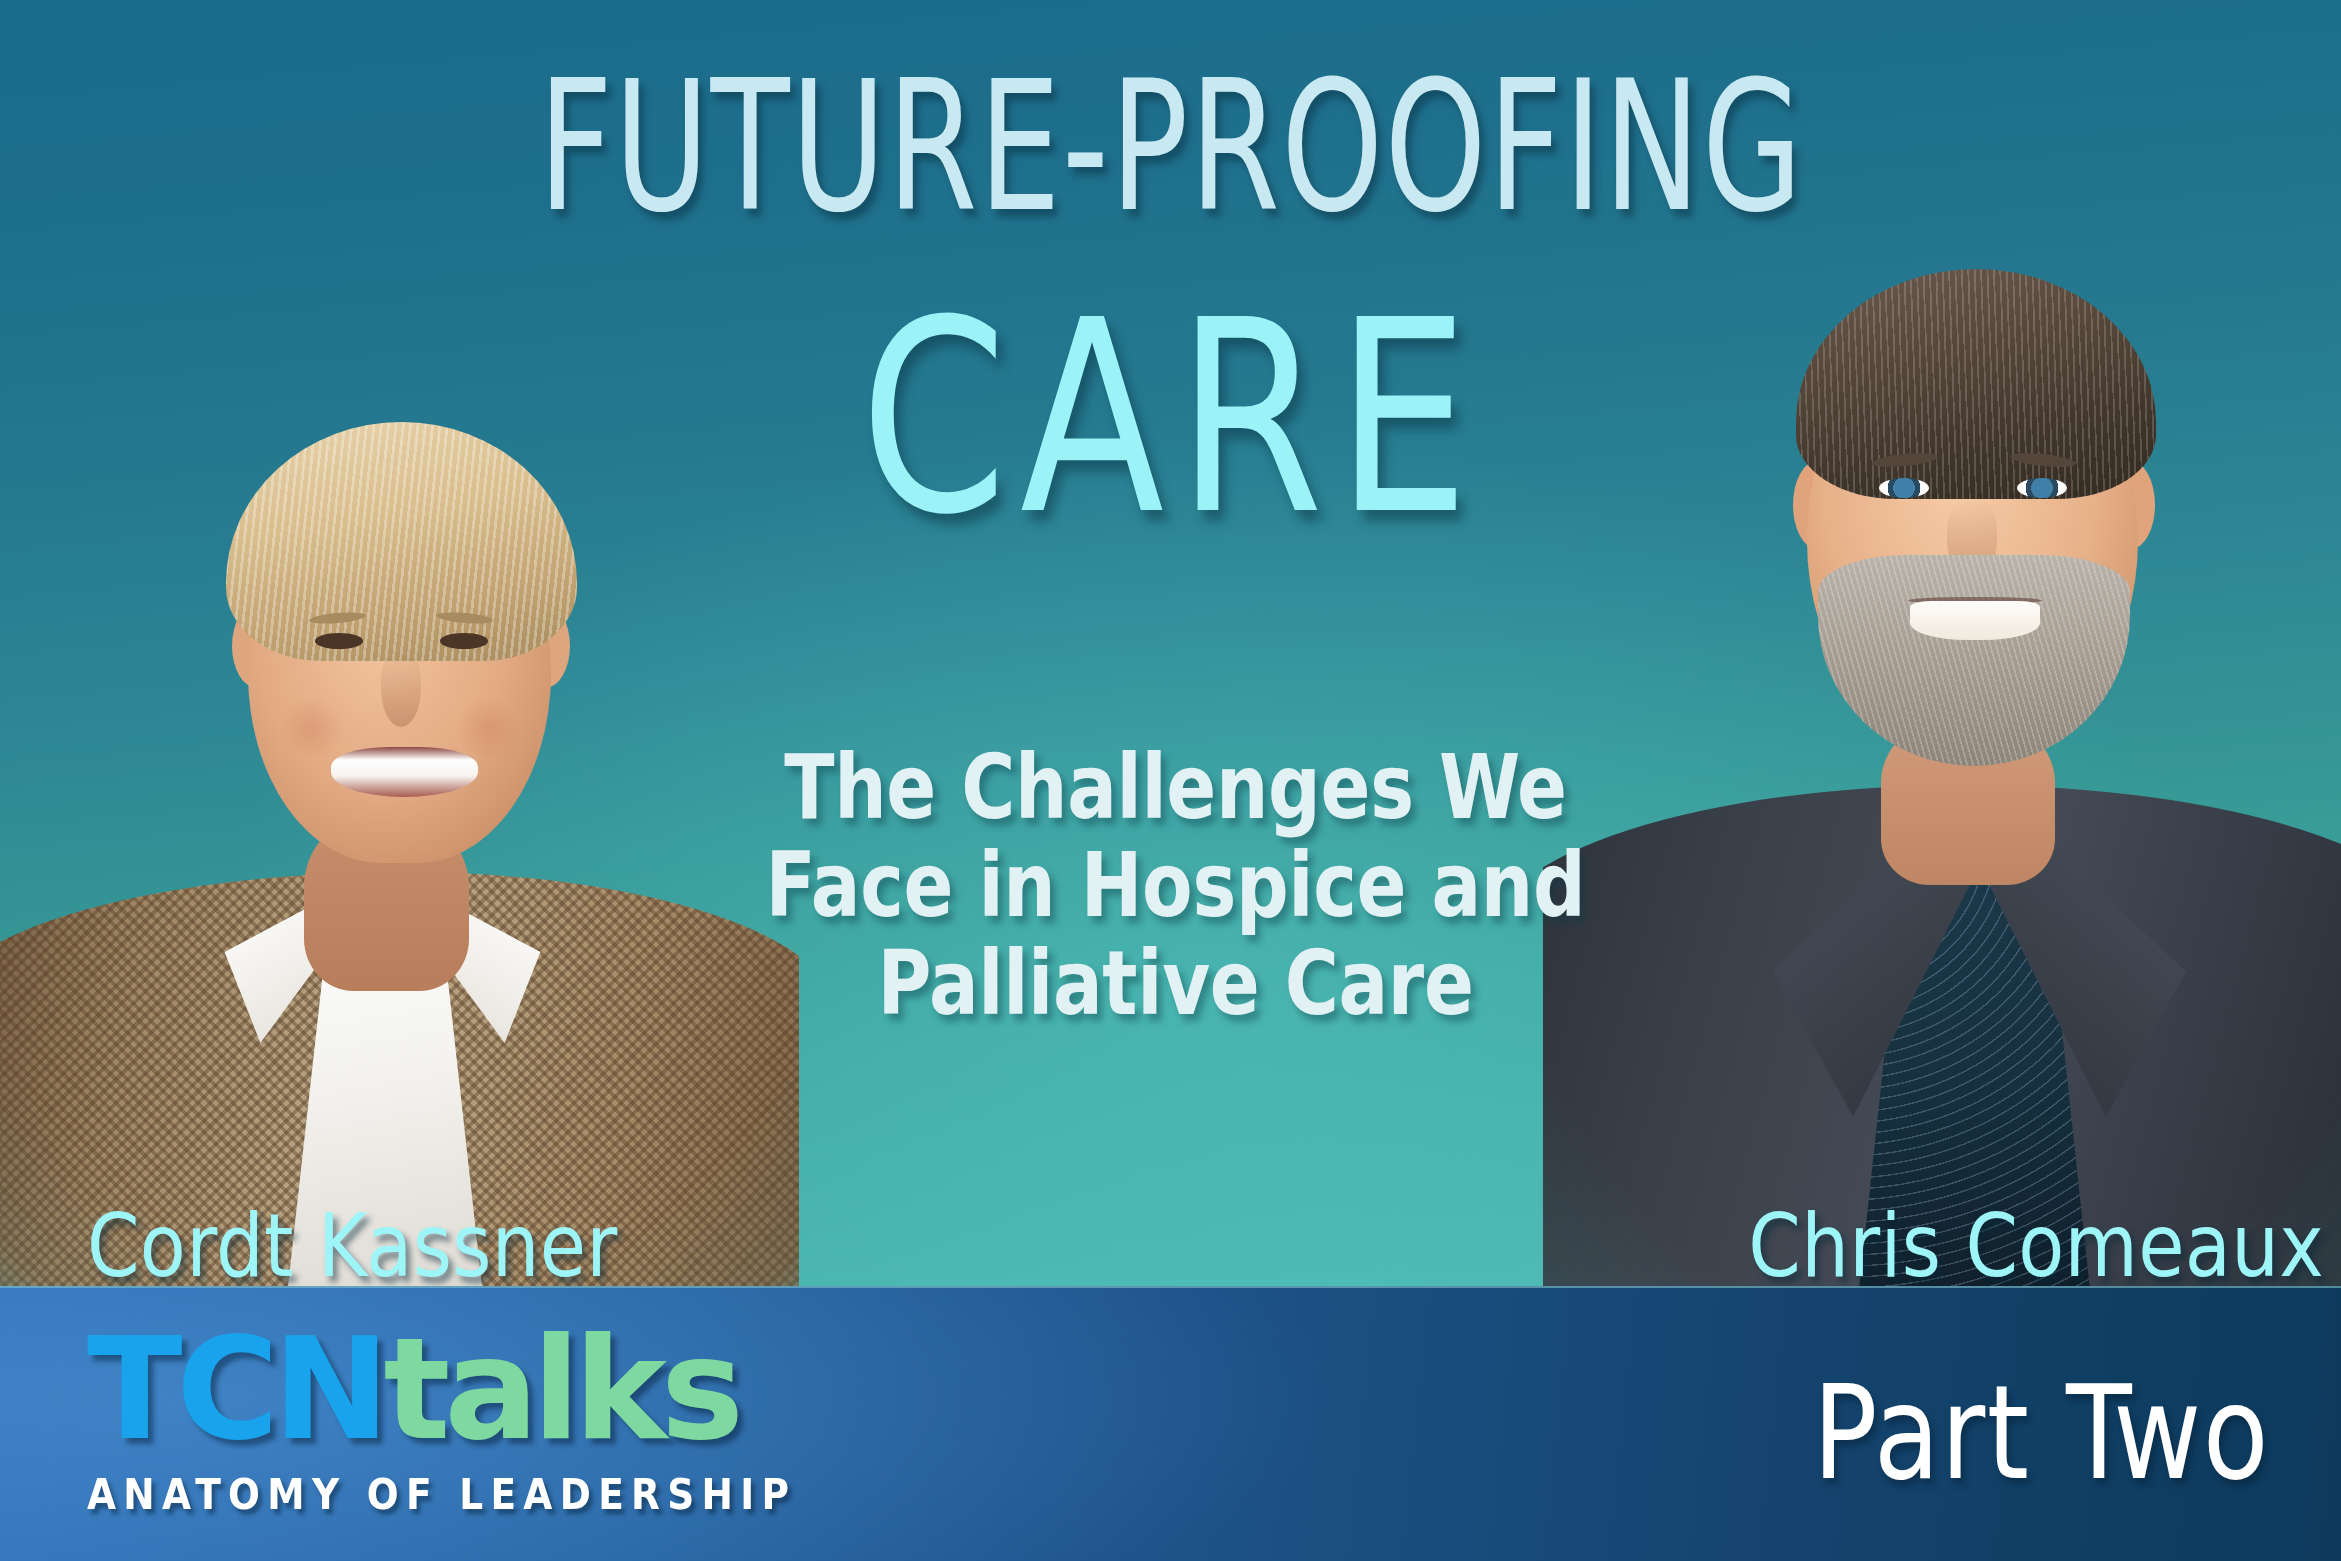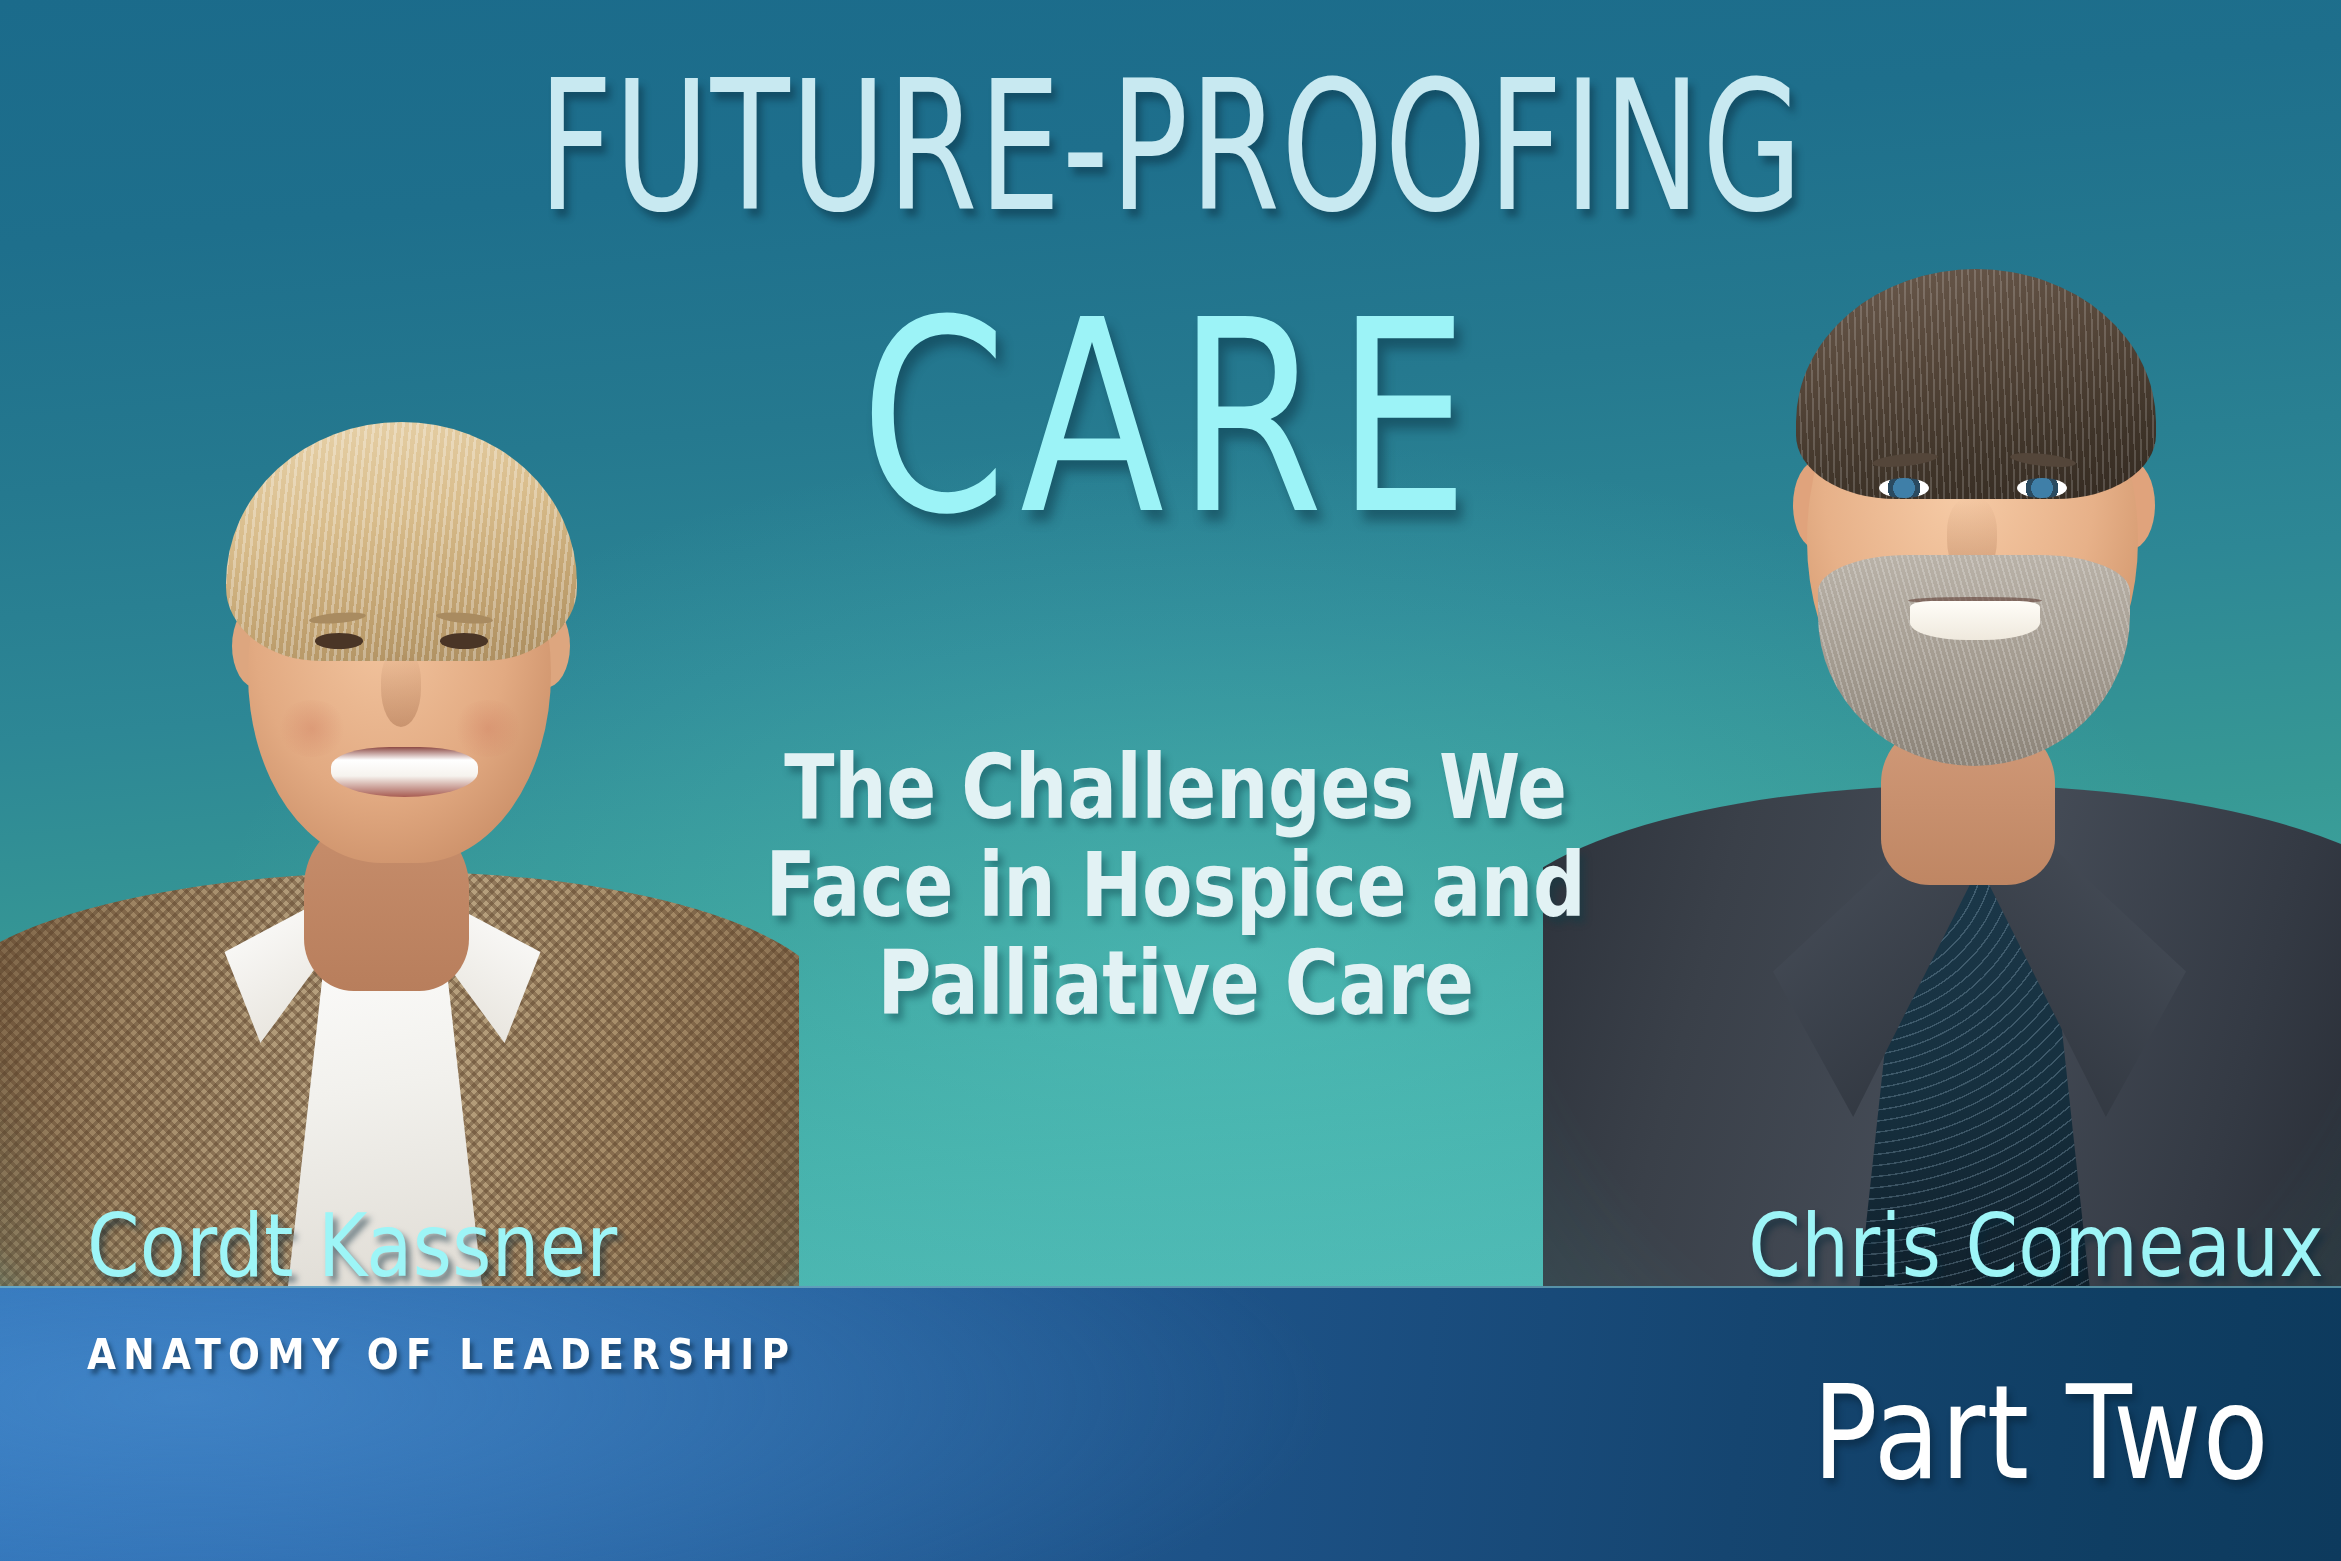--- a/index.html
+++ b/index.html
@@ -335,19 +335,22 @@
     <span class="l">Palliative Care</span>
   </div>
 
   <div class="guest-name" id="name-left">Cordt Kassner</div>
 
   <div class="guest-name" id="name-right">Chris Comeaux</div>
 
   <div id="bottom-bar"></div>
 
   <div id="logo">
+    <div class="wordmark">
+      <span class="tcn">TCN</span><span class="talks">talks</span>
+    </div>
     <div class="tagline">ANATOMY OF LEADERSHIP</div>
   </div>
 
   <div id="part-label">Part Two</div>
 
 </div>
 
 
 </body></html>

